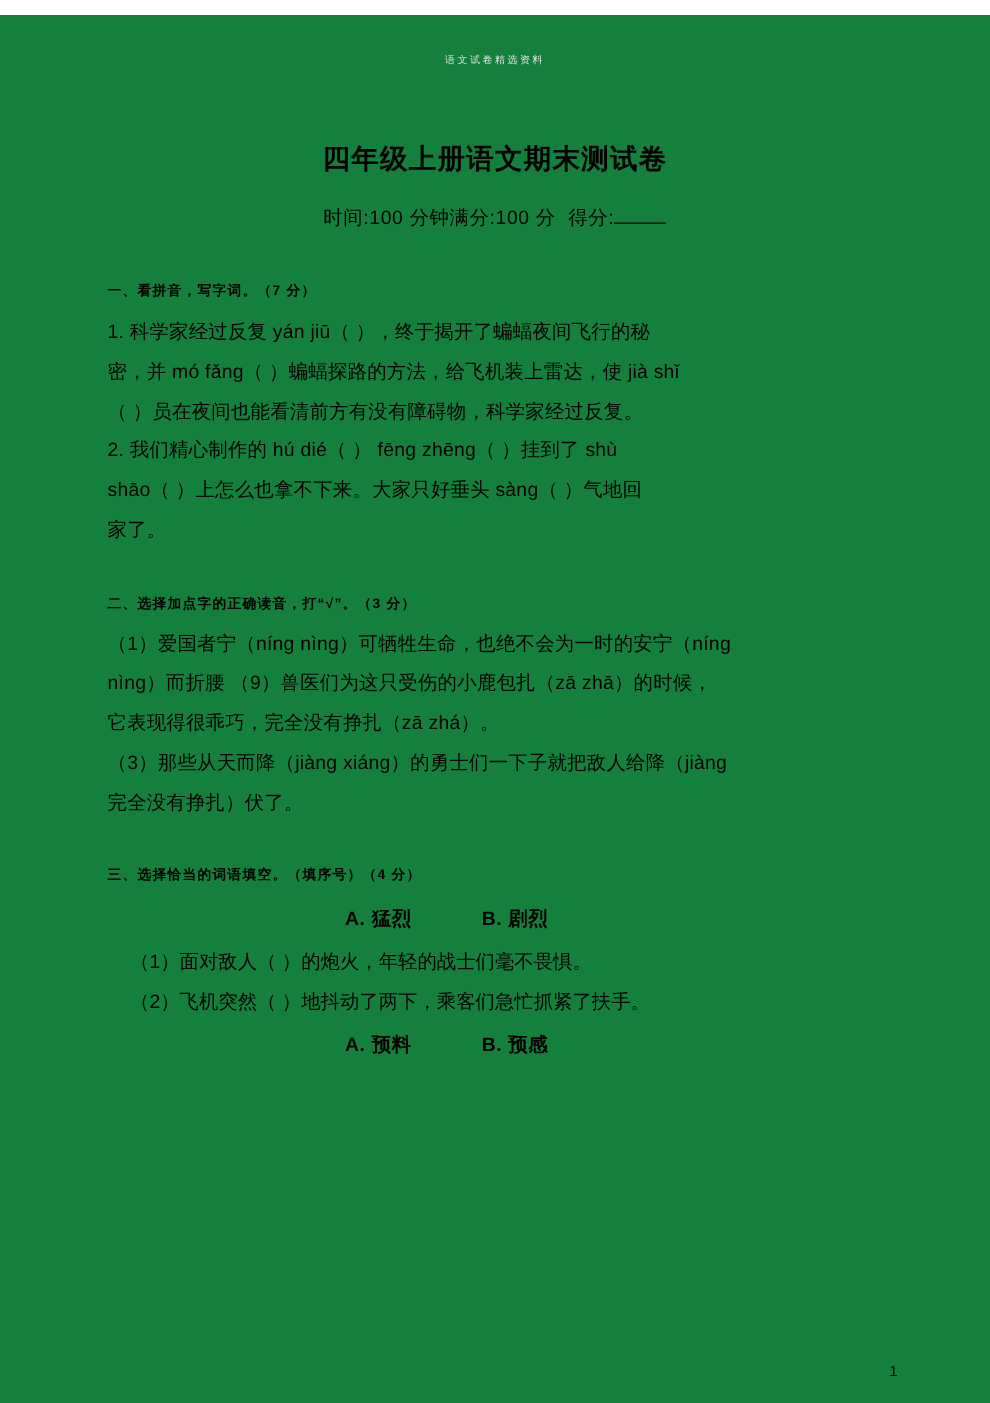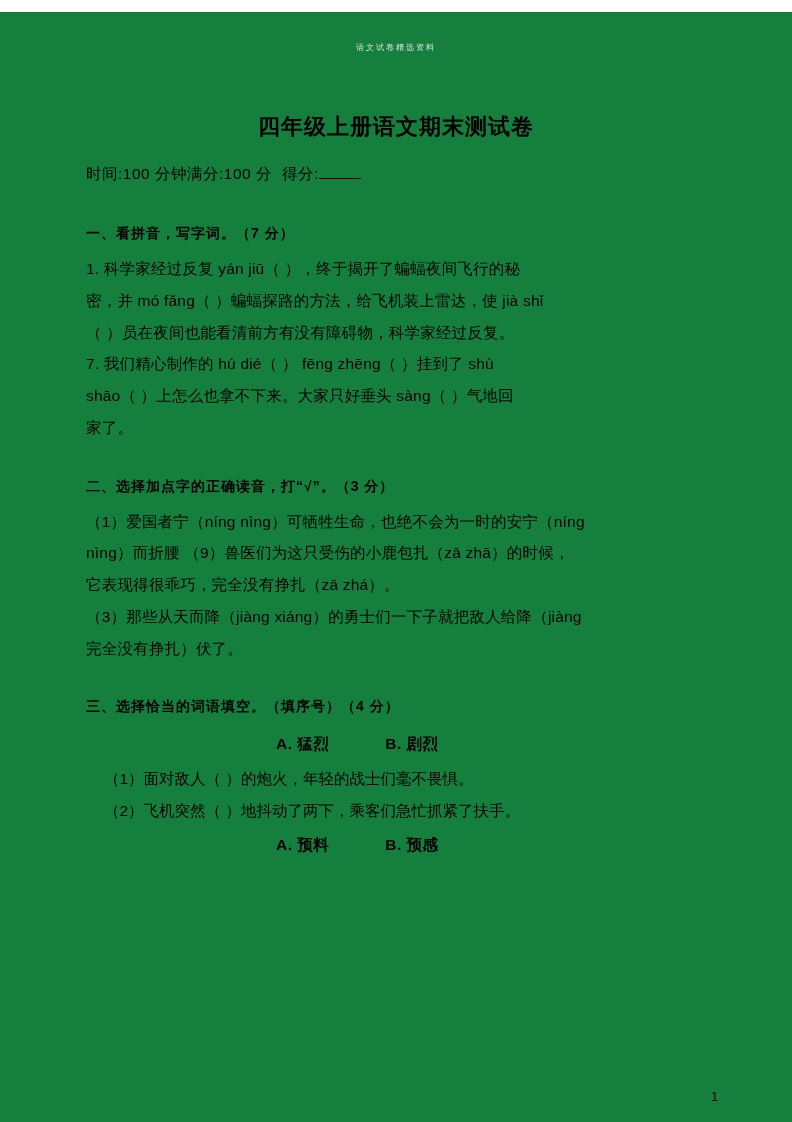--- a/index.html
+++ b/index.html
@@ -40,37 +40,37 @@
   }
   .doc-title {
     text-align: center;
     font-size: 22px;
     font-weight: bold;
     font-family: "Liberation Sans", sans-serif;
     letter-spacing: 1px;
     margin: 0 0 22px 0;
   }
   .meta-line {
-    text-align: left;
+    text-align: center;
     font-size: 15.5px;
     font-family: "Liberation Sans", sans-serif;
     margin: 0 0 40px 0;
     letter-spacing: 0.5px;
   }
   .meta-line .score-blank {
     border-bottom: 1px solid #000;
     display: inline-block;
     width: 42px;
   }
   .meta-line .gap {
     display: inline-block;
     width: 10px;
   }
   .section-heading {
-    font-size: 14px;
+    font-size: 11px;
     font-weight: bold;
     font-family: "Liberation Sans", sans-serif;
     letter-spacing: 1px;
     margin: 0 0 10px 0;
   }
   .para {
     font-size: 15.5px;
     line-height: 2.05;
     font-family: "Liberation Sans", sans-serif;
     margin: 0;
@@ -123,21 +123,21 @@
     <h1 class="doc-title">四年级上册语文期末测试卷</h1>
 
     <div class="meta-line">
       <span>时间:100 分钟满分:100 分</span><span class="gap"></span><span>得分:</span><span class="score-blank"></span>
     </div>
 
     <div class="section-heading">一、看拼音，写字词。（7 分）</div>
     <p class="para">1. 科学家经过反复 yán jiū（        ），终于揭开了蝙蝠夜间飞行的秘</p>
     <p class="para">密，并 mó fǎng（    ）蝙蝠探路的方法，给飞机装上雷达，使 jià shǐ</p>
     <p class="para">（    ）员在夜间也能看清前方有没有障碍物，科学家经过反复。</p>
-    <p class="para">7. 我们精心制作的 hú dié（        ）  fēng zhēng（        ）挂到了 shù</p>
+    <p class="para">2. 我们精心制作的 hú dié（        ）  fēng zhēng（        ）挂到了 shù</p>
     <p class="para">shāo（        ）上怎么也拿不下来。大家只好垂头 sàng（    ）气地回</p>
     <p class="para">家了。</p>
 
     <div class="block-gap-lg"></div>
 
     <div class="section-heading">二、选择加点字的正确读音，打“√”。（3 分）</div>
     <p class="para">（1）爱国者宁（níng nìng）可牺牲生命，也绝不会为一时的安宁（níng</p>
     <p class="para">nìng）而折腰 （9）兽医们为这只受伤的小鹿包扎（zā zhā）的时候，</p>
     <p class="para">它表现得很乖巧，完全没有挣扎（zā zhá）。</p>
     <p class="para">（3）那些从天而降（jiàng xiáng）的勇士们一下子就把敌人给降（jiàng</p>

